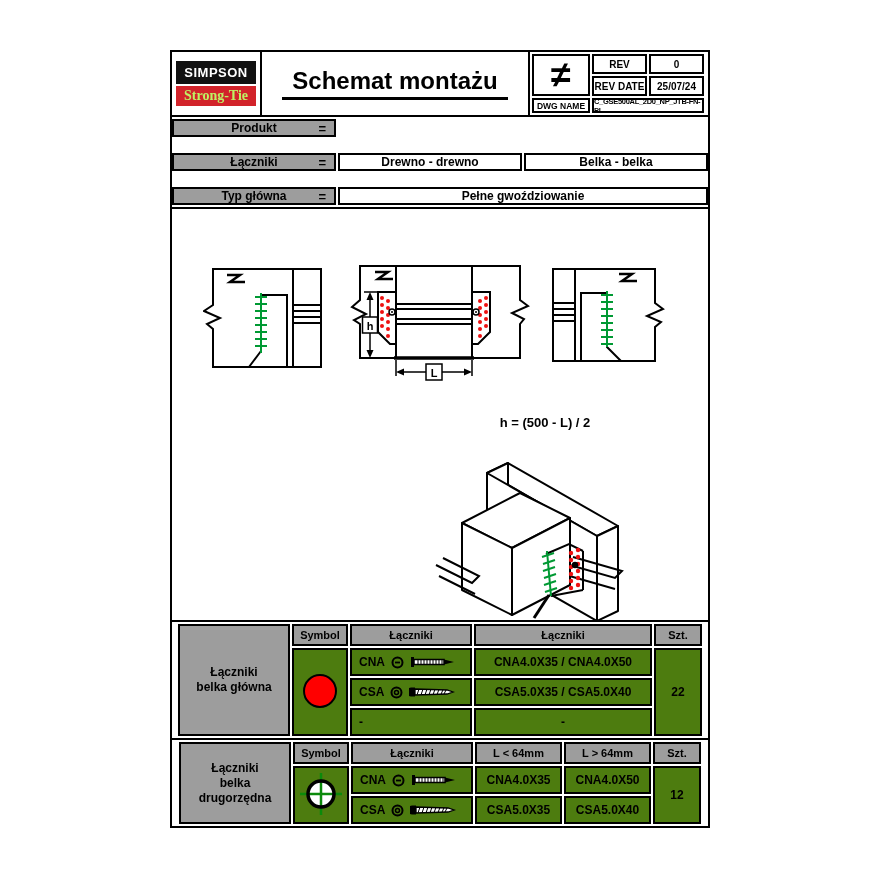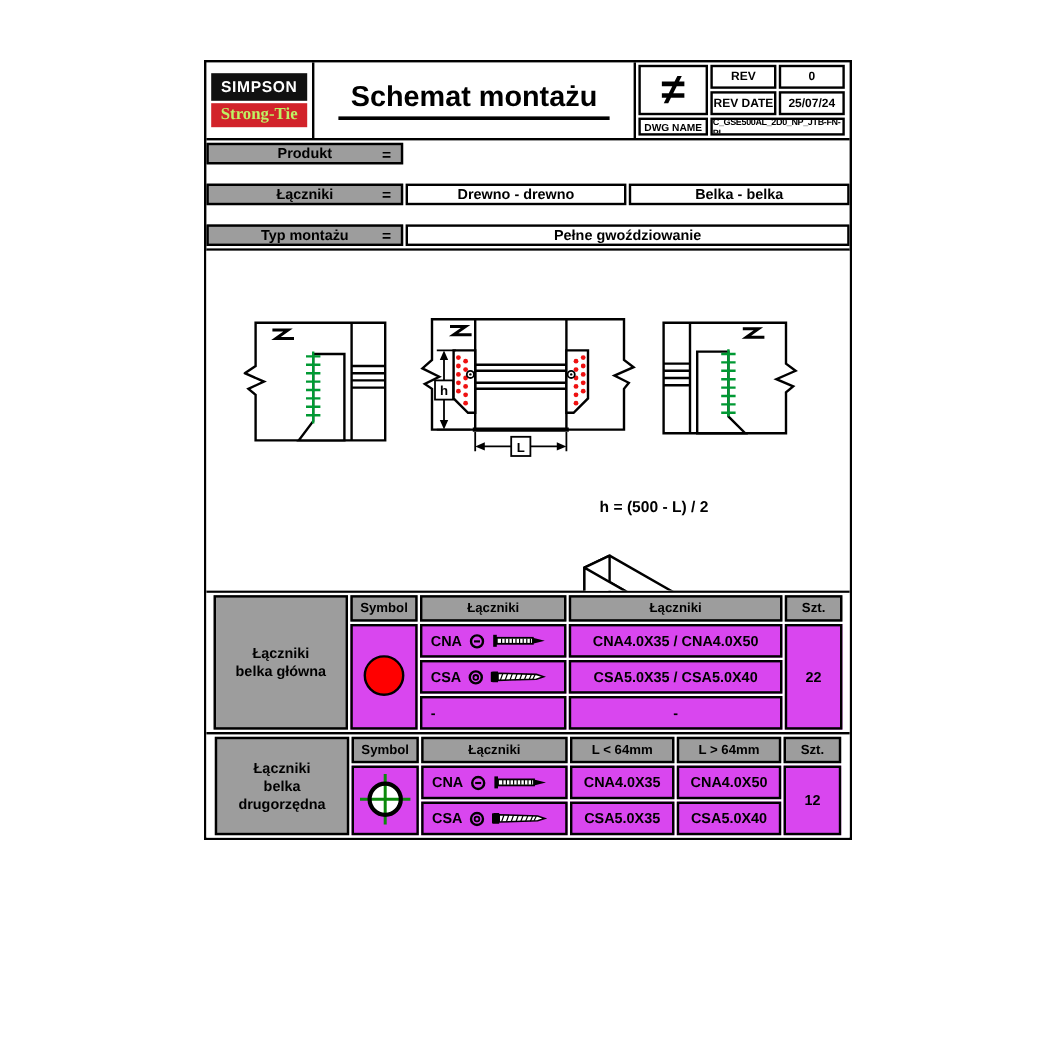--- a/index.html
+++ b/index.html
@@ -1,18 +1,18 @@
 <!DOCTYPE html>
 <html><head>
 <meta charset="utf-8">
 <style>
   html,body{margin:0;padding:0;background:#fff;}
   .page{position:relative;width:880px;height:880px;background:#fff;
         font-family:"Liberation Sans",sans-serif;color:#000;}
-  .sheet{position:absolute;left:170px;top:50px;width:540px;height:650px;
+  .sheet{position:absolute;left:170px;top:50px;width:540px;height:778px;
          box-sizing:border-box;border:2px solid #000;background:#fff;
          display:flex;flex-direction:column;}
 
   
   .hdr{height:65px;flex:0 0 65px;display:flex;border-bottom:2px solid #000;box-sizing:border-box;}
   .logo-cell{width:90px;flex:0 0 90px;border-right:2px solid #000;box-sizing:border-box;
              display:flex;flex-direction:column;justify-content:center;gap:2px;padding:4px 4px;}
   .logo-simpson{background:#111;color:#fff;font-weight:bold;font-size:13px;text-align:center;
                 padding:4px 0;letter-spacing:.5px;}
   .logo-strongtie{background:#d2232a;color:#bef264;font-family:"Liberation Serif",serif;
@@ -41,21 +41,21 @@
 
   
   .draw{flex:1;position:relative;background:#fff;overflow:hidden;}
   .dwg{position:absolute;}
   .formula{position:absolute;left:293px;top:186px;width:160px;text-align:center;
            font-weight:bold;font-size:13px;margin-top:20px;}
 
   
   .tblsec{border-top:2px solid #000;box-sizing:border-box;background:#fff;}
   table.btable{border-collapse:separate;border-spacing:2px;margin:0 auto;table-layout:fixed;}
-  td.cell{border:2px solid #000;background:#d946ef;font-weight:bold;font-size:12px;
+  td.cell{border:2px solid #000;background:#4d7c0f;font-weight:bold;font-size:12px;
           text-align:center;vertical-align:middle;padding:0 2px;overflow:hidden;}
   td.ghead{background:#9d9d9d;font-size:11px;height:18px;margin-top:34px;}
   td.glabel{background:#9d9d9d;white-space:pre-line;font-size:12px;line-height:1.25;}
   td.body{height:24px;}
   td.fast{text-align:left;}
   .fastwrap{display:flex;align-items:center;gap:6px;padding-left:5px;}
   .fname{font-weight:bold;font-size:12px;}
   .red-dot{display:inline-block;width:30px;height:30px;border-radius:50%;
            background:#ff0000;border:2.5px solid #000;box-sizing:content-box;}
 </style>
@@ -94,21 +94,21 @@
       <div class="info-row">
         <div class="ilabel">
           <span>Łączniki</span>
           <span class="eq">=</span>
         </div>
         <div class="ival">Drewno - drewno</div>
         <div class="ival">Belka - belka</div>
       </div>
       <div class="info-row">
         <div class="ilabel">
-          <span>Typ montażu</span>
+          <span>Typ główna</span>
           <span class="eq">=</span>
         </div>
         <div class="ival">Pełne gwoździowanie</div>
       </div>
     </div>
 
     <div class="draw">
 
       <svg class="dwg" style="left:31px;top:54px" width="140" height="120" viewBox="0 0 140 120">
         <path d="M10,42 L10,6 L118,6 L118,104 L10,104 L10,66 L4,61 L17,55 L1,48 Z" fill="#fff" stroke="#000" stroke-width="2"></path>

